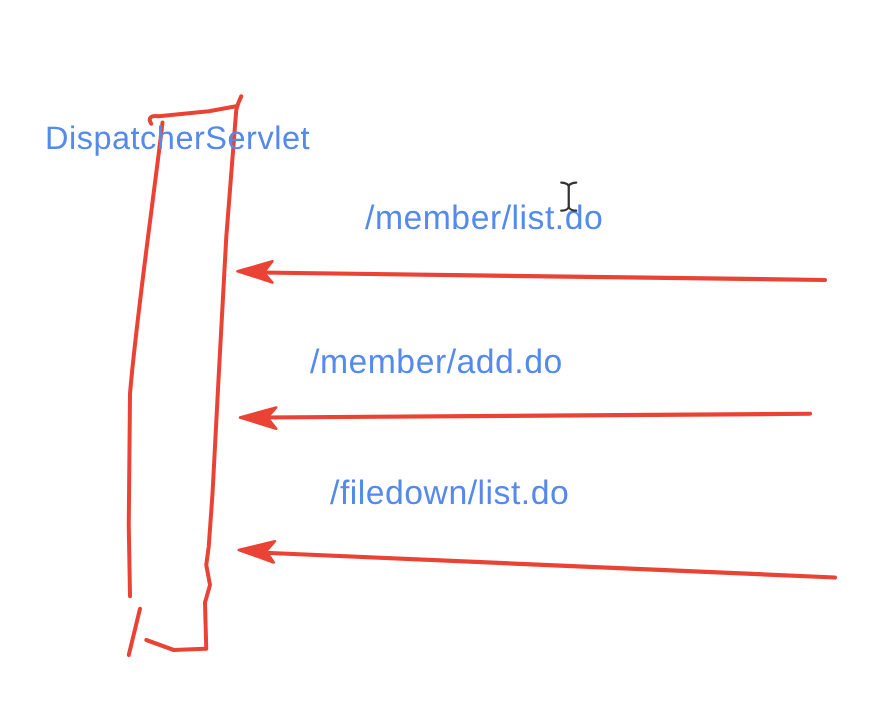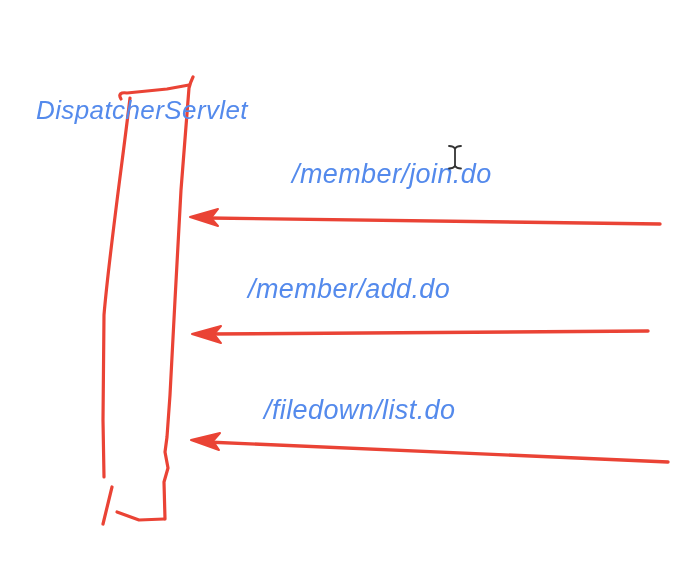--- a/index.html
+++ b/index.html
@@ -10,21 +10,20 @@
   }
   * { margin: 0; padding: 0; box-sizing: border-box; }
   html, body { width: 698px; height: 574px; overflow: hidden; }
   body { background: var(--canvas-bg); font-family: "Liberation Sans", sans-serif; }
 
   .canvas {
     position: relative;
     width: 556px;
     height: 574px;
     background: var(--canvas-bg);
-    font-style: italic;
   }
 
   .strokes {
     position: absolute;
     left: 0; top: 0;
     width: 698px; height: 574px;
     pointer-events: none;
   }
 
   .text-obj {
@@ -32,21 +31,21 @@
     color: var(--text-blue);
     font-size: 27px;
     letter-spacing: 0.4px;
     white-space: nowrap;
     line-height: 1.1;
     cursor: text;
   }
   .title-obj   { left: 36px;  top: 96px;  font-size: 26px; }
   .route-1     { left: 292px; top: 160px; }
   .route-2     { left: 248px; top: 275px; }
-  .route-3     { left: 264px; top: 396px; text-align: right; }
+  .route-3     { left: 264px; top: 380px; text-align: right; }
 
   .mouse-cursor {
     position: absolute;
     left: 447px; top: 143px;
     width: 16px; height: 28px;
   }
 </style>
 </head>
 <body>
 
@@ -77,21 +76,21 @@
     </g>
 
     <g stroke="var(--pen-red)" fill="var(--pen-red)" stroke-linecap="round" stroke-linejoin="round">
       <path d="M668,462 L207,442" fill="none" stroke-width="3.4"></path>
       <path d="M191,440 L220,433 L213,441 L219,450 Z" stroke-width="2"></path>
     </g>
   </svg>
 
   <div class="text-obj title-obj">DispatcherServlet</div>
 
-  <div class="text-obj route-1">/member/join.do</div>
+  <div class="text-obj route-1">/member/list.do</div>
 
   <div class="text-obj route-2">/member/add.do</div>
 
   <div class="text-obj route-3">/filedown/list.do</div>
 
   <svg class="mouse-cursor" viewBox="0 0 16 28" fill="none" stroke="var(--cursor-color)" stroke-width="1.8" stroke-linecap="round">
     <path d="M2,3 C5,3 7,4 8,5.5 C9,4 11,3 14,3"></path>
     <line x1="8" y1="5.5" x2="8" y2="23"></line>
     <path d="M2,25.5 C5,25.5 7,24.5 8,23 C9,24.5 11,25.5 14,25.5"></path>
   </svg>

